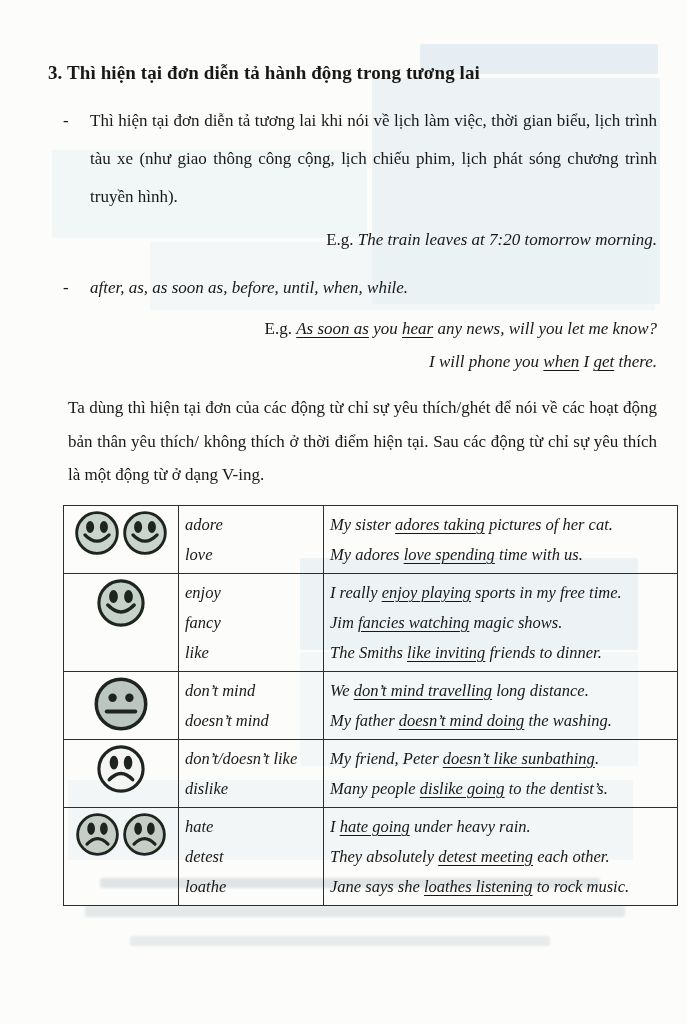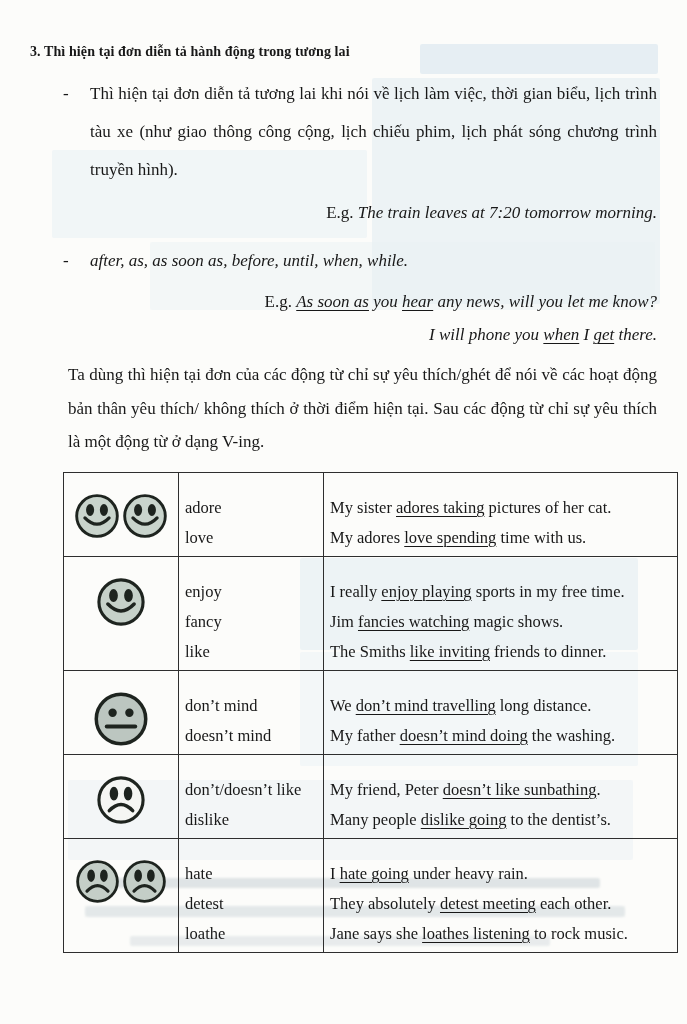--- a/index.html
+++ b/index.html
@@ -8,43 +8,44 @@
     background:#fcfcfa;
     font-family:"Liberation Serif", serif;
     color:#181818;
     position:relative;
     overflow:hidden;
   }
   .artifacts{position:absolute;inset:0;z-index:0;pointer-events:none;}
   .artifacts div{position:absolute;border-radius:2px;}
   .ghostbar{filter:blur(1.2px);}
   .content{position:relative;z-index:1;padding:44px 30px 0 30px;font-size:17px;}
-  .h{font-size:14px;font-weight:bold;margin:0;letter-spacing:.1px;}
+  .h{font-size:19px;font-weight:bold;margin:18px;letter-spacing:.1px;}
   .h4{margin-top:16px;}
   .bullet{display:flex;margin-top:15px;}
   .dash{margin-left:33px;width:27px;flex:0 0 27px;line-height:38px;}
   .btext{flex:1;text-align:justify;line-height:38px;}
   .btext .sub{line-height:34px;}
   .egline{margin-left:65px;line-height:33px;text-align:right;}
   .egline.first{margin-top:7px;}
   .ind2{margin-left:95px;}
   .i{font-style:italic;}
   .u{text-decoration:underline;text-underline-offset:3px;text-decoration-thickness:1px;margin-top:36px;}
-  .intro{margin-left:38px;margin-top:7px;text-align:justify;line-height:33.5px;}
+  .intro{margin-left:38px;margin-top:13px;text-align:justify;line-height:33.5px;}
   table.pref{
     border-collapse:collapse;
     margin:13px 0 0 33px;
     width:575px;
     table-layout:fixed;
     font-size:16.5px;
   }
   table.pref td{
     border:1.4px solid #2e2e2e;
     vertical-align:top;
-    padding:20px 6px 3px 6px;
+    padding:4px 6px 3px 6px;
+    font-style:italic;
   }
   td.cell-icons{width:102px;vertical-align:middle;text-align:center;padding:2px;}
   td.cell-verbs{width:132px;padding-left:14px;}
   td.cell-examples{width:341px;padding-left:10px;}
   .tline{line-height:30px;white-space:nowrap;}
   .face{vertical-align:middle;margin:0 1px;}
   .face circle,.face path,.face ellipse{stroke:#1e241f;}
   .face path{fill:none;stroke-width:1.7;stroke-linecap:round;}
   .face > circle.head{stroke-width:1.5;}
   .row-0 .face{width:46px;height:46px;}

